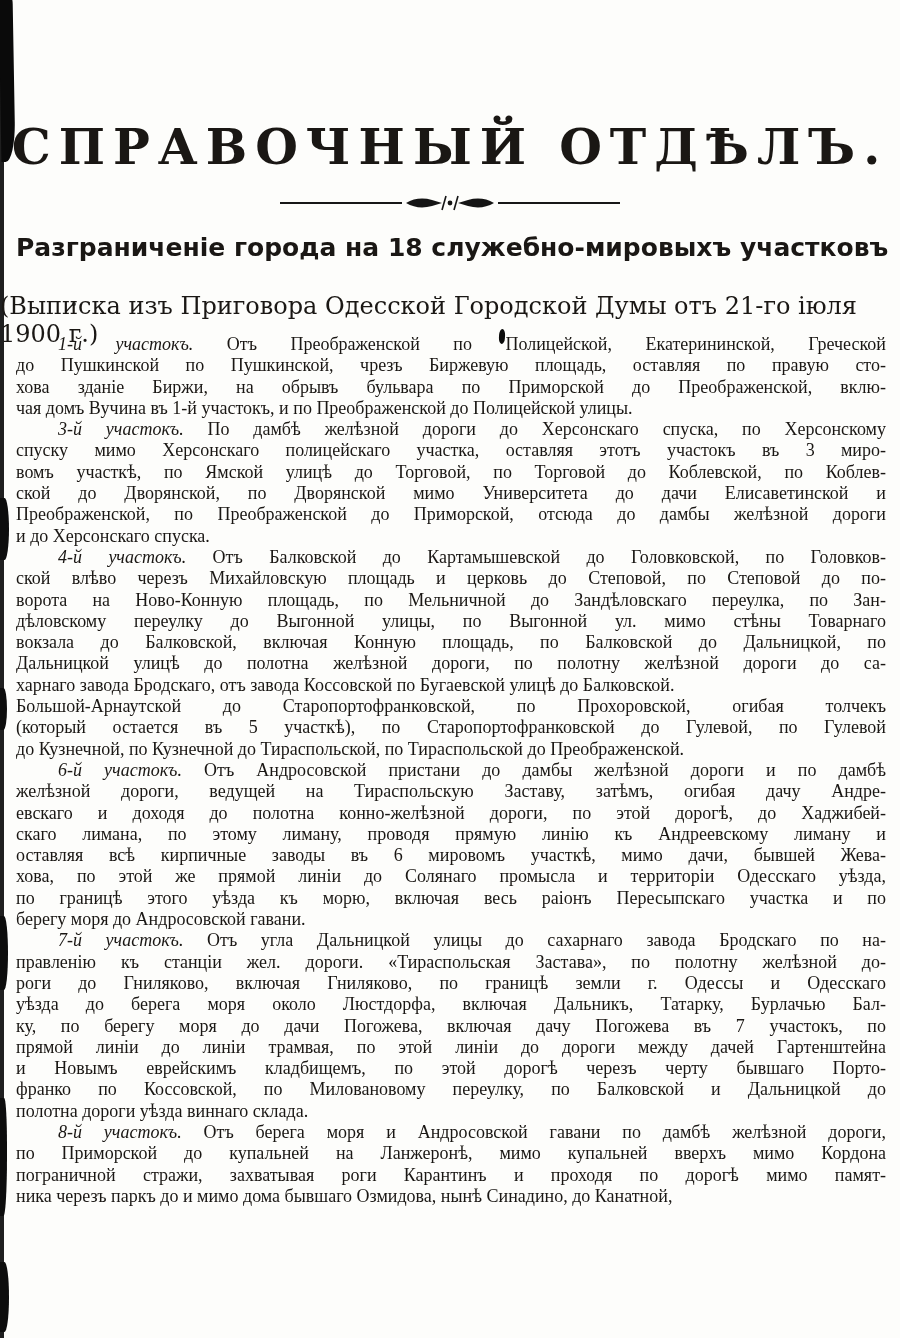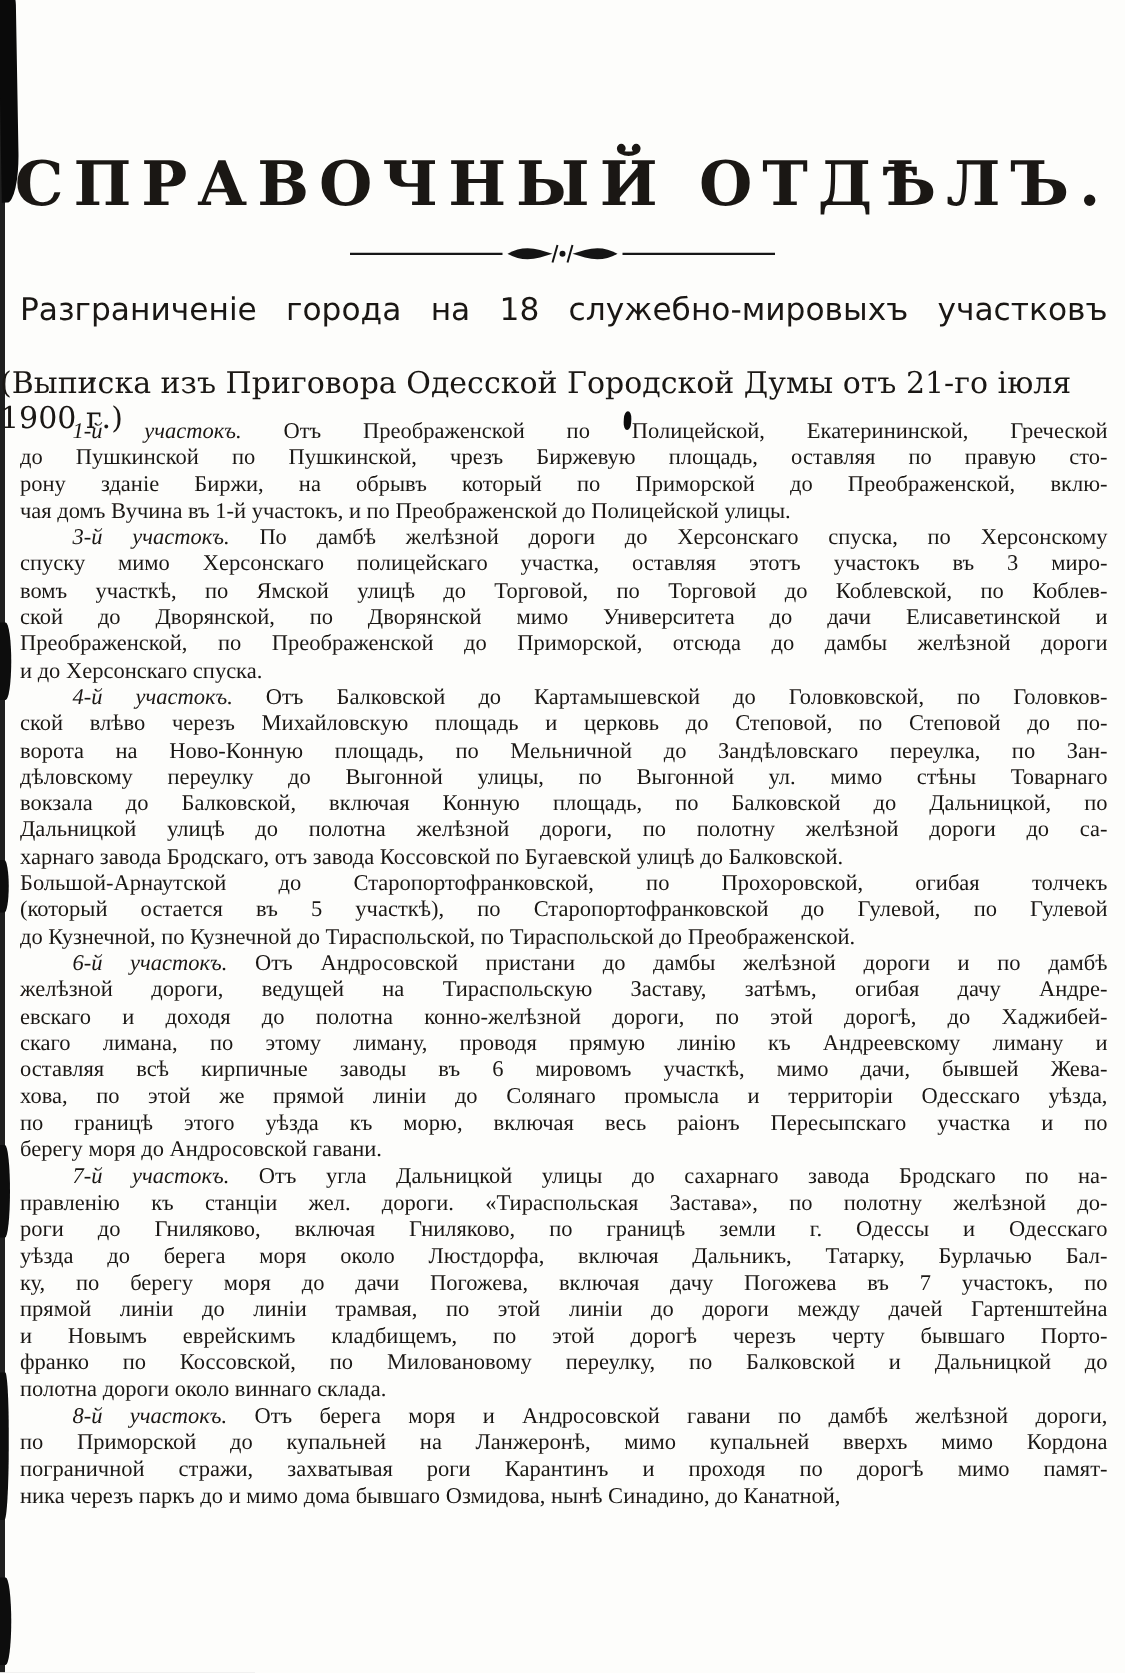--- a/index.html
+++ b/index.html
@@ -27,21 +27,21 @@
   .title{
     position:absolute;top:118px;left:0;width:100%;
     margin:0;text-align:center;
     font-size:49px;font-weight:bold;letter-spacing:8px;
     font-family:"DejaVu Serif", serif;
   }
   .ornament{position:absolute;top:194px;left:0;width:100%;display:flex;justify-content:center;}
   .heading{
     position:absolute;top:233px;left:16px;right:14px;margin:0;
     font-family:"DejaVu Sans", sans-serif;
-    font-size:25px;font-weight:normal;
+    font-size:25px;font-weight:bold;
     text-align:justify;text-align-last:justify;-moz-text-align-last:justify;
     white-space:nowrap;
   }
   .subtitle{
     position:absolute;top:292px;left:0;width:100%;
     text-align:left;font-size:24px;
   }
   .bodytext{
     position:absolute;top:334px;left:16px;right:14px;
     font-size:18px;
@@ -87,21 +87,21 @@
   </div>
 
   <h2 class="heading">Разграниченіе города на 18 служебно-мировыхъ участковъ</h2>
 
   <div class="subtitle">(Выписка изъ Приговора Одесской Городской Думы отъ 21-го іюля 1900 г.)</div>
 
   <div class="bodytext">
       <div class="para">
         <div class="line first"><span class="lead">1-й участокъ. </span>Отъ Преображенской по Полицейской, Екатерининской, Греческой</div>
         <div class="line">до Пушкинской по Пушкинской, чрезъ Биржевую площадь, оставляя по правую сто-</div>
-        <div class="line">рону зданіе Биржи, на обрывъ который по Приморской до Преображенской, вклю-</div>
+        <div class="line">хова зданіе Биржи, на обрывъ бульвара по Приморской до Преображенской, вклю-</div>
         <div class="line last">чая домъ Вучина въ 1-й участокъ, и по Преображенской до Полицейской улицы.</div>
       </div>
       <div class="para">
         <div class="line first"><span class="lead">3-й участокъ. </span>По дамбѣ желѣзной дороги до Херсонскаго спуска, по Херсонскому</div>
         <div class="line">спуску мимо Херсонскаго полицейскаго участка, оставляя этотъ участокъ въ 3 миро-</div>
         <div class="line">вомъ участкѣ, по Ямской улицѣ до Торговой, по Торговой до Коблевской, по Коблев-</div>
         <div class="line">ской до Дворянской, по Дворянской мимо Университета до дачи Елисаветинской и</div>
         <div class="line">Преображенской, по Преображенской до Приморской, отсюда до дамбы желѣзной дороги</div>
         <div class="line last">и до Херсонскаго спуска.</div>
       </div>
@@ -131,21 +131,21 @@
       </div>
       <div class="para">
         <div class="line first"><span class="lead">7-й участокъ. </span>Отъ угла Дальницкой улицы до сахарнаго завода Бродскаго по на-</div>
         <div class="line">правленію къ станціи жел. дороги. «Тираспольская Застава», по полотну желѣзной до-</div>
         <div class="line">роги до Гниляково, включая Гниляково, по границѣ земли г. Одессы и Одесскаго</div>
         <div class="line">уѣзда до берега моря около Люстдорфа, включая Дальникъ, Татарку, Бурлачью Бал-</div>
         <div class="line">ку, по берегу моря до дачи Погожева, включая дачу Погожева въ 7 участокъ, по</div>
         <div class="line">прямой линіи до линіи трамвая, по этой линіи до дороги между дачей Гартенштейна</div>
         <div class="line">и Новымъ еврейскимъ кладбищемъ, по этой дорогѣ черезъ черту бывшаго Порто-</div>
         <div class="line">франко по Коссовской, по Миловановому переулку, по Балковской и Дальницкой до</div>
-        <div class="line last">полотна дороги около виннаго склада.</div>
+        <div class="line last">полотна дороги уѣзда виннаго склада.</div>
       </div>
       <div class="para">
         <div class="line first"><span class="lead">8-й участокъ. </span>Отъ берега моря и Андросовской гавани по дамбѣ желѣзной дороги,</div>
         <div class="line">по Приморской до купальней на Ланжеронѣ, мимо купальней вверхъ мимо Кордона</div>
         <div class="line">пограничной стражи, захватывая роги Карантинъ и проходя по дорогѣ мимо памят-</div>
         <div class="line last">ника черезъ паркъ до и мимо дома бывшаго Озмидова, нынѣ Синадино, до Канатной,</div>
       </div>
     </div>
 
 </div>

